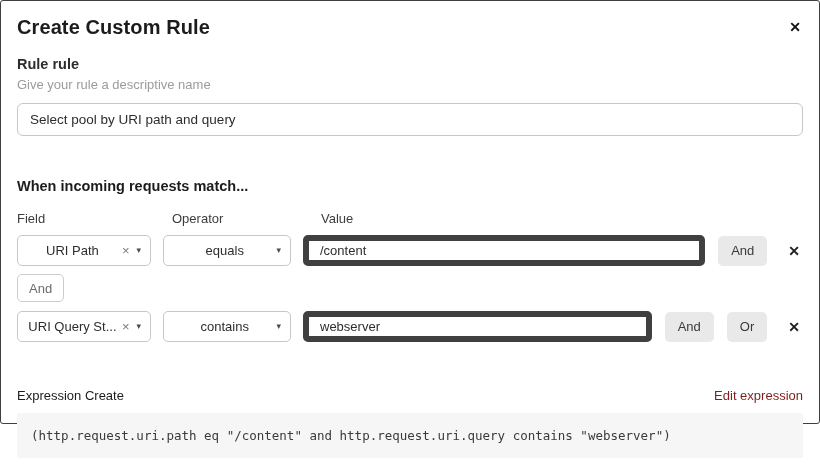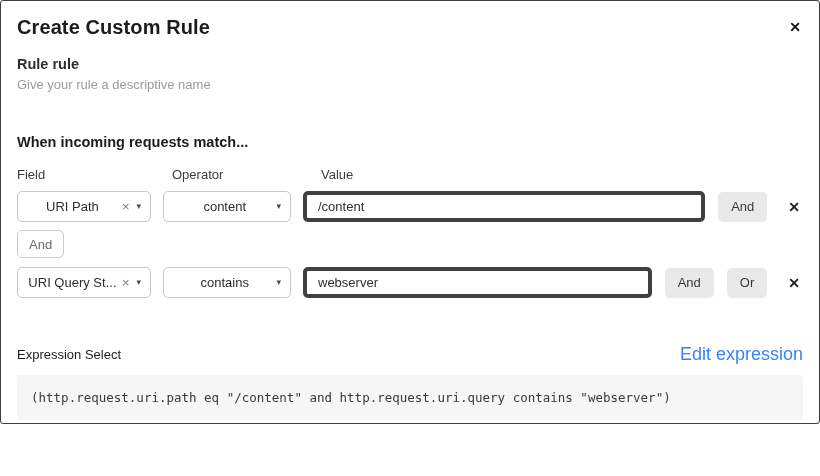--- a/index.html
+++ b/index.html
@@ -40,21 +40,21 @@
     height: 31px; border: 1px solid #c7c7c7; border-radius: 5px;
     display: flex; align-items: center; padding: 0 9px;
     font-size: 13px; color: #2d2d2d; background: #fff; cursor: pointer; text-align: center;
   }
   .field-select { width: 134px; margin-right: 12px; }
   .operator-select { width: 128px; margin-right: 12px; }
   .sel-text { flex: 1; white-space: nowrap; overflow: hidden; }
   .clear-x { color: #7a7a7a; font-size: 13px; margin: 0 7px 0 4px; line-height: 1; }
   .chev { color: #4c4c4c; font-size: 9px; line-height: 1; }
   .value-input {
-    flex: 1; height: 31px; border: 4px solid #404040; border-radius: 5px;
+    flex: 1; height: 31px; border: 6px solid #404040; border-radius: 5px;
     padding: 0 11px; font-size: 13px; color: #2d2d2d;
     font-family: "Liberation Sans", sans-serif; outline: none; background: #fff;
   }
   .conn-btn {
     height: 30px; padding: 0 13px; margin-left: 13px;
     background: #e9e9e9; border: none; border-radius: 5px;
     font-size: 13px; color: #3a3a3a; cursor: pointer;
     font-family: "Liberation Sans", sans-serif;
   }
   .row-delete {
@@ -64,60 +64,61 @@
   }
   .connector-badge {
     display: inline-block; margin: 8px 0 0 0;
     height: 28px; padding: 0 11px;
     background: #ffffff; border: 1px solid #cccccc; border-radius: 5px;
     font-size: 13px; color: #6b6b6b; cursor: pointer;
     font-family: "Liberation Sans", sans-serif;
   }
   .expr-row { display: flex; justify-content: space-between; align-items: center; margin-top: 46px; }
   .expr-label { font-size: 13px; color: #1c1c1c; }
-  .expr-link { font-size: 18px; color: #3b82f6; text-decoration: none; cursor: pointer; text-align: right; }
+  .expr-link { font-size: 13px; color: #7f1d1d; text-decoration: none; cursor: pointer; text-align: right; }
   .code-block {
     margin-top: 10px; background: #f6f6f6; border-radius: 2px;
     padding: 15px 14px;
     font-family: "DejaVu Sans Mono", monospace;
     font-size: 12.5px; color: #3a3a3a; white-space: nowrap; overflow: hidden;
   }
 </style>
 </head>
 <body>
 
 <div class="dialog">
 
   <div class="dialog-header">
     <h1 class="title">Create Custom Rule</h1>
     <span class="close">✕</span>
   </div>
 
   <div>
     <div class="rule-name-label">Rule rule</div>
     <div class="rule-name-helper">Give your rule a descriptive name</div>
+    <input class="text-input" type="text" value="Select pool by URI path and query" style="">
   </div>
 
   <div class="match-heading">When incoming requests match...</div>
 
   <div class="col-labels">
     <span class="col-field">Field</span>
     <span class="col-operator">Operator</span>
     <span class="col-value">Value</span>
   </div>
 
   
   <div class="match-row">
     <div class="select field-select">
       <span class="sel-text">URI Path</span>
       <span class="clear-x">×</span>
       <span class="chev">▾</span>
     </div>
     <div class="select operator-select">
-      <span class="sel-text">content</span>
+      <span class="sel-text">equals</span>
       <span class="chev">▾</span>
     </div>
     <input class="value-input" type="text" value="/content" style="">
     <button class="conn-btn">And</button>
     <span class="row-delete">✕</span>
   </div>
 
   <button class="connector-badge">And</button>
 
   
@@ -131,19 +132,19 @@
       <span class="sel-text">contains</span>
       <span class="chev">▾</span>
     </div>
     <input class="value-input" type="text" value="webserver" style="">
     <button class="conn-btn">And</button>
     <button class="conn-btn">Or</button>
     <span class="row-delete">✕</span>
   </div>
 
   <div class="expr-row">
-    <span class="expr-label">Expression Select</span>
+    <span class="expr-label">Expression Create</span>
     <a class="expr-link">Edit expression</a>
   </div>
 
   <div class="code-block">(http.request.uri.path eq "/content" and http.request.uri.query contains "webserver")</div>
 
 </div>
 
 </body></html>

